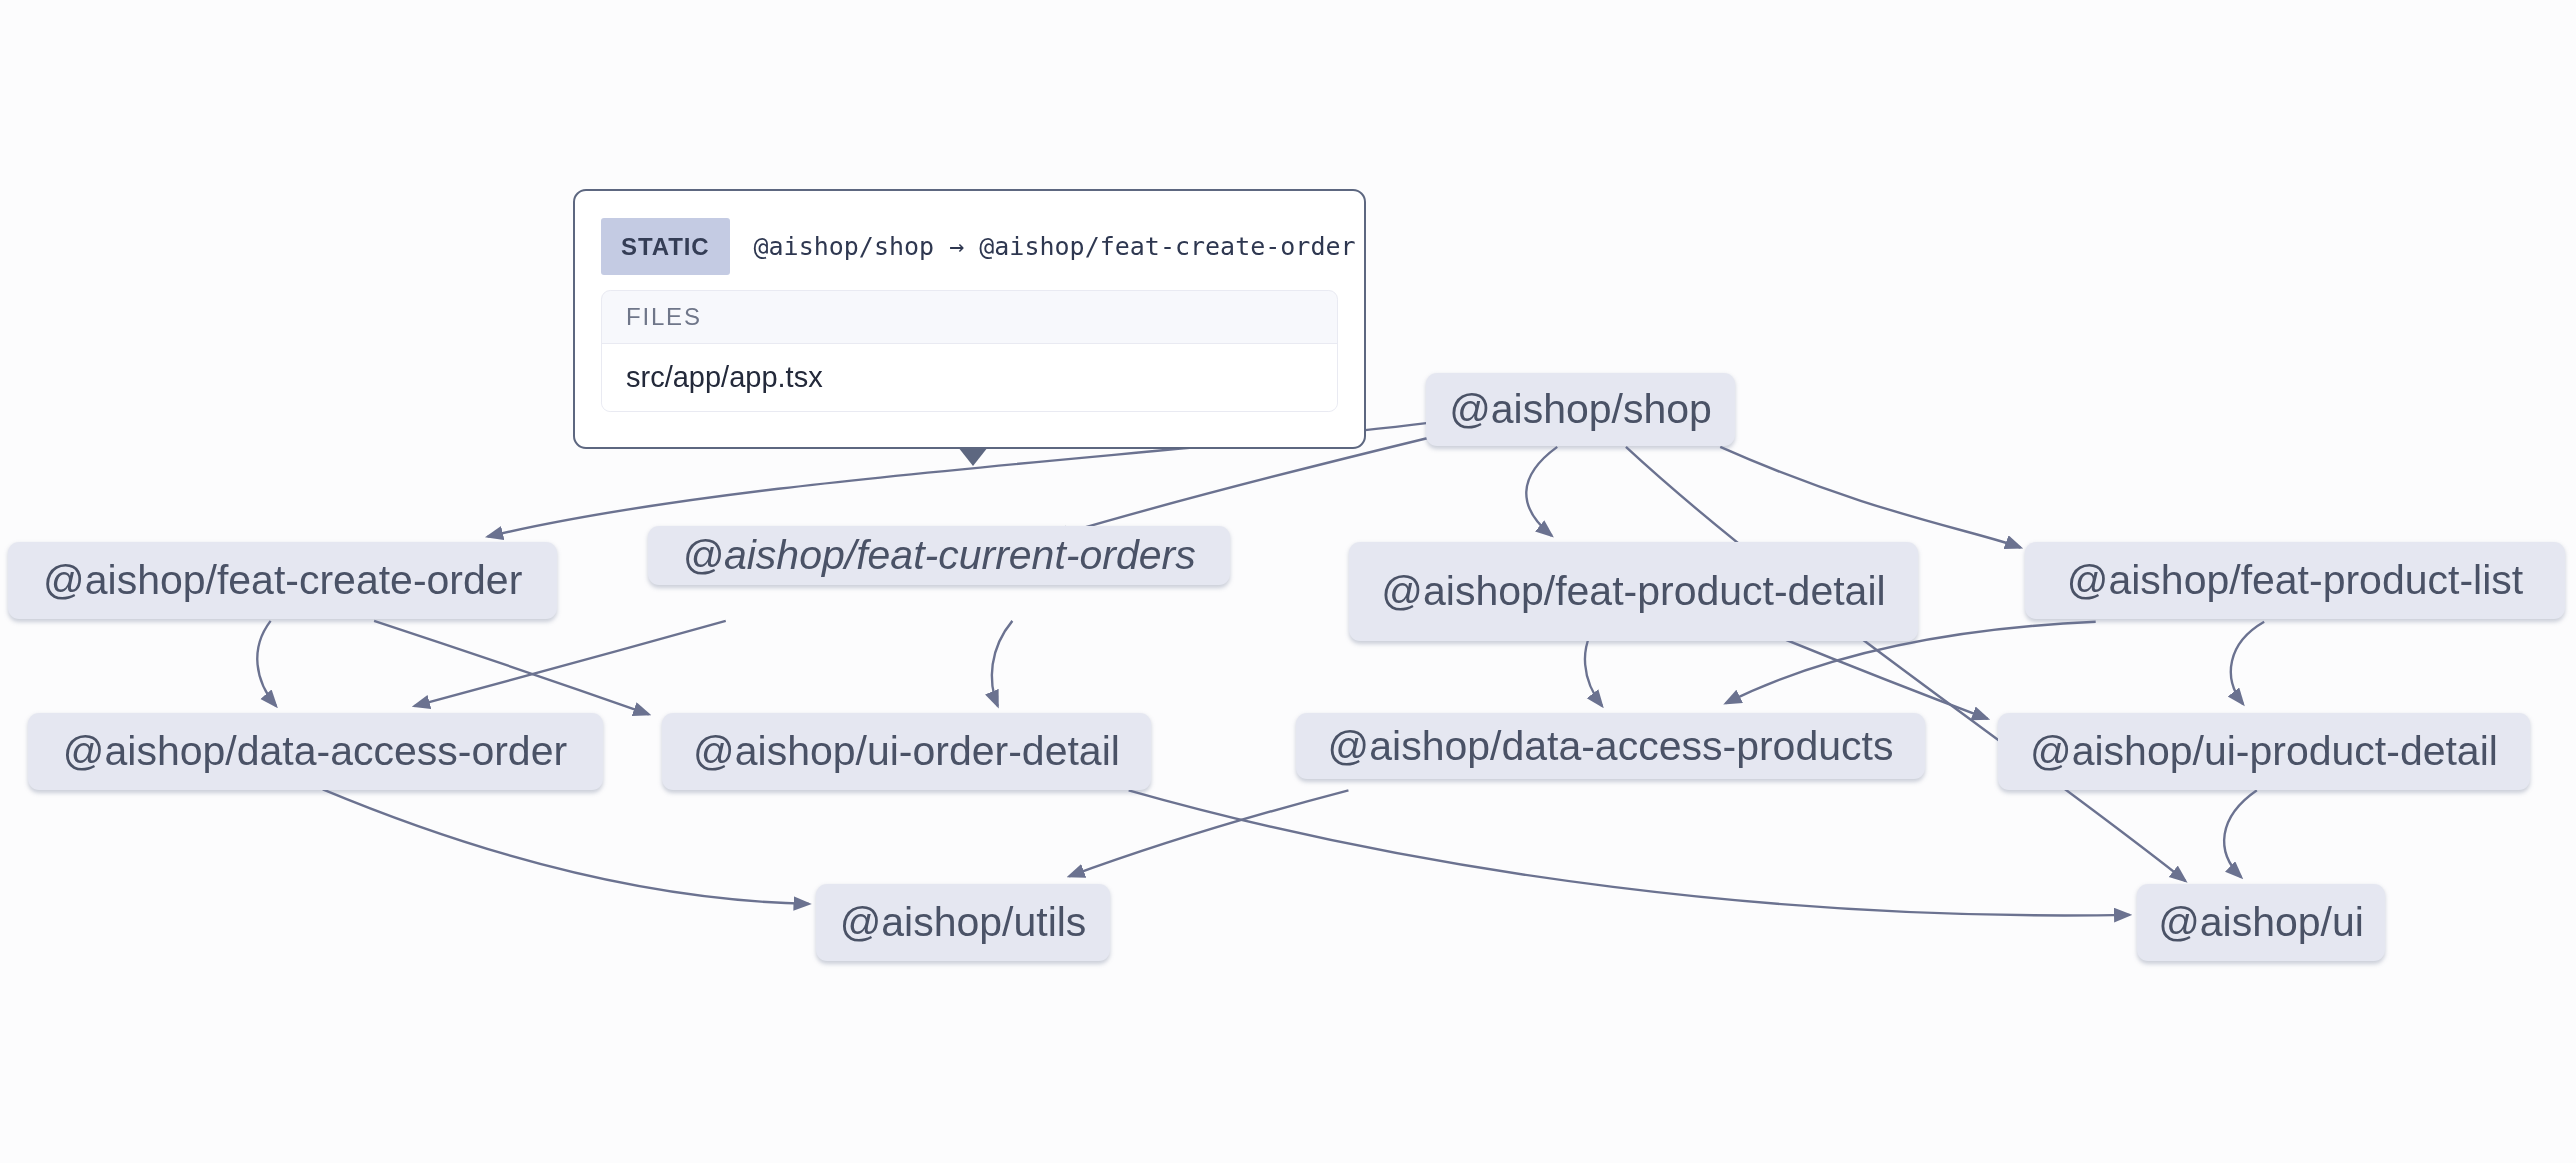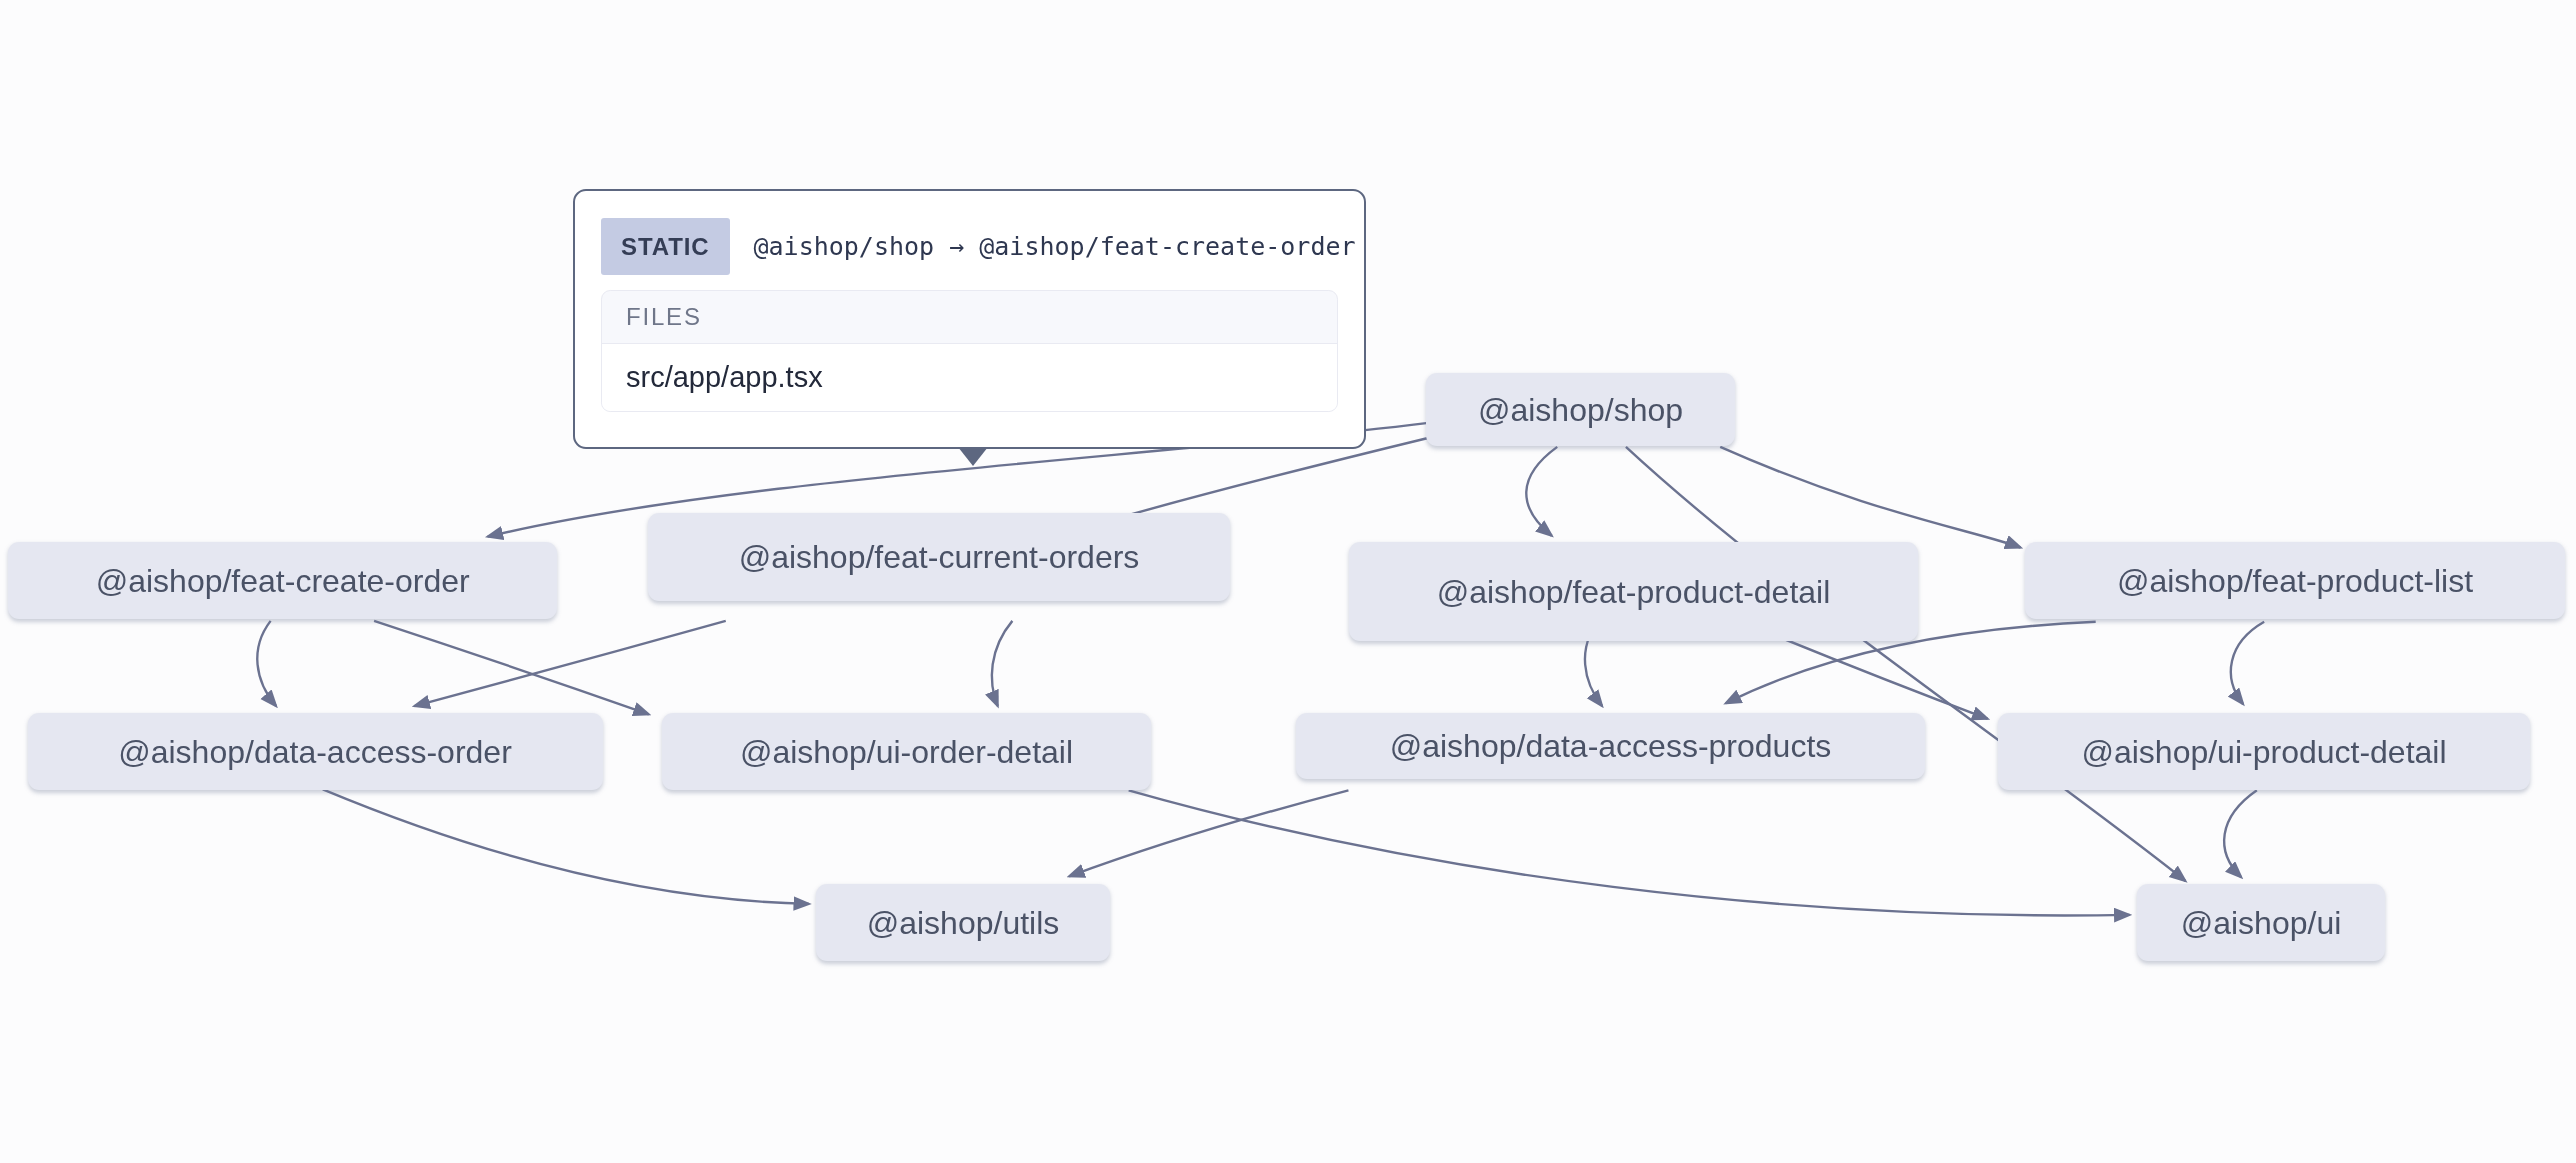--- a/index.html
+++ b/index.html
@@ -26,21 +26,21 @@
   #canvas{position:absolute;left:0;top:0;width:2576px;height:1163px;}
   #edges-svg{position:absolute;left:0;top:0;z-index:1;}
   #edges-svg path.edge{fill:none;stroke:var(--edge);stroke-width:2.6px;}
   #nodes{position:absolute;left:0;top:0;width:100%;height:100%;z-index:2;pointer-events:none;}
   .graph-node{
     position:absolute;
     background:var(--node-fill);
     color:var(--node-text);
     border-radius:11px;
     display:flex;align-items:center;justify-content:center;
-    font-size:32px;
+    font-size:41px;
     line-height:1;
     white-space:nowrap;
     box-shadow:0 2.7px 4.6px rgba(110,120,150,0.35);
     pointer-events:auto;
     cursor:pointer;
   }
   
   .tooltip{
     position:absolute;
     left:573px;top:189px;width:793px;height:260px;
@@ -135,21 +135,21 @@
         <path d="M352,862 Q640,982 883,987" class="edge" marker-end="url(#arrowhead)"></path>
         <path d="M1472,863 Q1300,908 1167,957" class="edge" marker-end="url(#arrowhead)"></path>
         <path d="M1232,863 C1560,956 1950,1006 2325,999" class="edge" marker-end="url(#arrowhead)"></path>
         <path d="M2464,863 C2422,892 2418,930 2447,958" class="edge" marker-end="url(#arrowhead)"></path>
       </g>
   </svg>
 
   <div id="nodes">
       <div class="graph-node" style="left: 1426px; top: 373px; width: 309px; height: 73px;">@aishop/shop</div>
       <div class="graph-node" style="left: 8.2px; top: 542px; width: 549px; height: 77px;">@aishop/feat-create-order</div>
-      <div class="graph-node" style="left: 648px; top: 513px; width: 582px; height: 88px;">@aishop/feat-current-orders</div>
+      <div class="graph-node" style="left: 648px; top: 526px; width: 582px; height: 59px; font-style: italic;">@aishop/feat-current-orders</div>
       <div class="graph-node" style="left: 1349px; top: 542px; width: 569px; height: 99px;">@aishop/feat-product-detail</div>
       <div class="graph-node" style="left: 2025px; top: 542px; width: 540px; height: 77px;">@aishop/feat-product-list</div>
       <div class="graph-node" style="left: 27.5px; top: 713px; width: 575px; height: 77px;">@aishop/data-access-order</div>
       <div class="graph-node" style="left: 662px; top: 713px; width: 489px; height: 77px;">@aishop/ui-order-detail</div>
       <div class="graph-node" style="left: 1296px; top: 713px; width: 629px; height: 66px;">@aishop/data-access-products</div>
       <div class="graph-node" style="left: 1998px; top: 713px; width: 532px; height: 77px;">@aishop/ui-product-detail</div>
       <div class="graph-node" style="left: 816px; top: 884px; width: 294px; height: 77px;">@aishop/utils</div>
       <div class="graph-node" style="left: 2137px; top: 884px; width: 248px; height: 77px;">@aishop/ui</div>
     </div>
 

